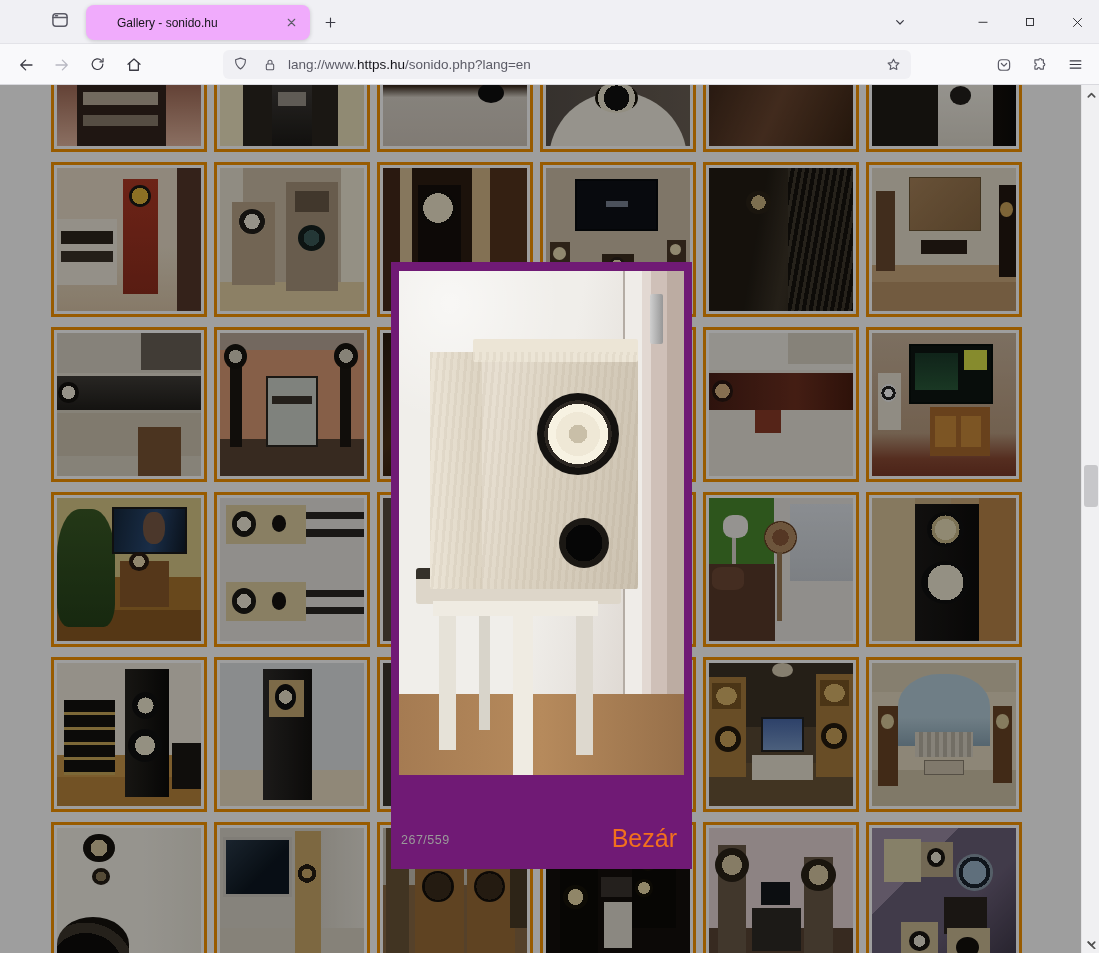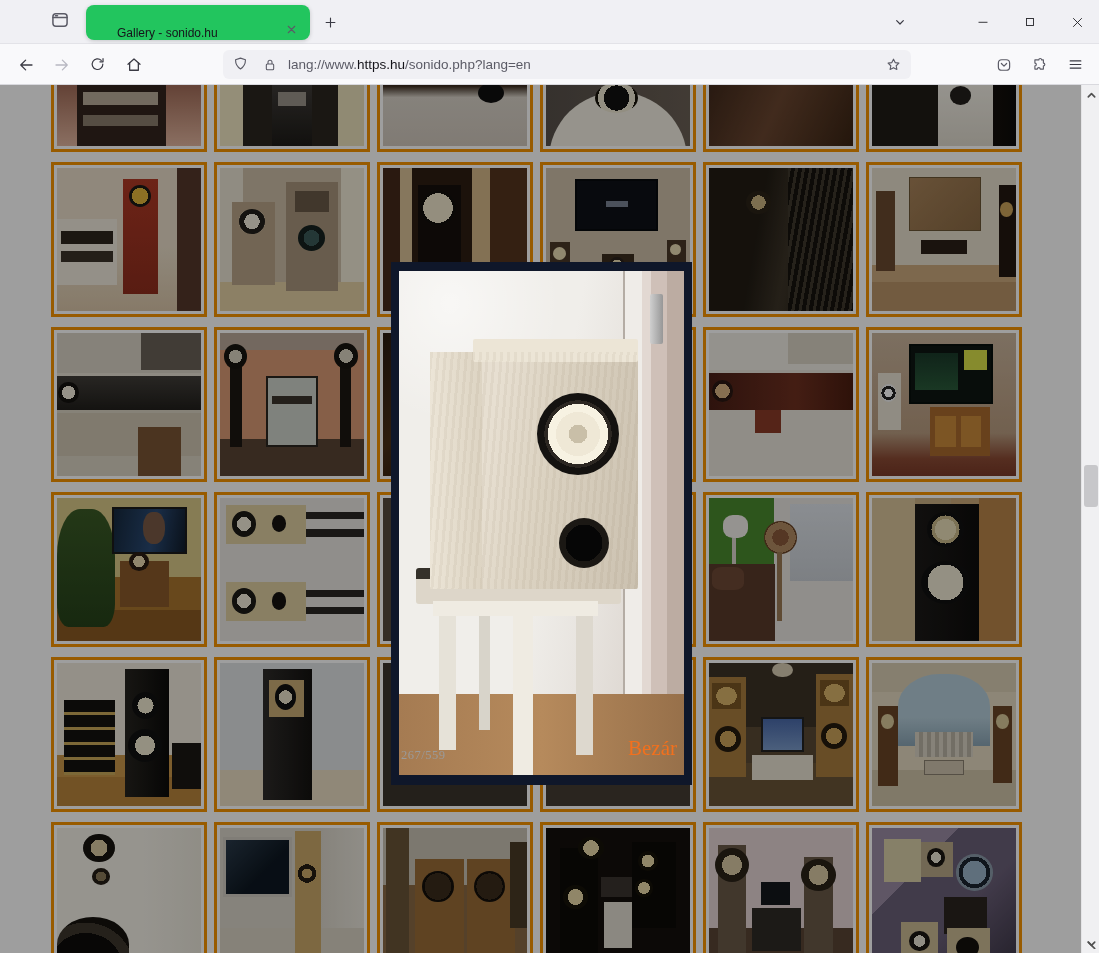--- a/index.html
+++ b/index.html
@@ -8,22 +8,22 @@
     width:1099px; height:953px; overflow:hidden; position:relative;
     font-family:"Liberation Sans","DejaVu Sans",sans-serif;
     background:#fff;
   }
   
   .titlebar { position:absolute; left:0; top:0; width:1099px; height:44px;
     background:#f0f0f4; border-bottom:1px solid #e3e3e8; z-index:30; }
   .fxview { position:absolute; left:48px; top:10px; width:24px; height:24px;
     display:flex; align-items:center; justify-content:center; border-radius:4px; }
   .tab { position:absolute; left:86px; top:5px; width:224px; height:35px;
-    background:#22c55e; border-radius:8px; box-shadow:0 1px 4px rgba(0,0,0,.18);
-    display:flex; align-items:flex-end; }
+    background:#f0abfc; border-radius:8px; box-shadow:0 1px 4px rgba(0,0,0,.18);
+    display:flex; align-items:center; }
   .tab-title { font-size:12px; color:#15141a; margin-left:31px; flex:1;
     white-space:nowrap; overflow:hidden; }
   .tab-close { width:22px; height:22px; margin-right:8px; display:flex;
     align-items:center; justify-content:center; border-radius:4px; }
   .newtab { position:absolute; left:316px; top:8px; width:28px; height:28px;
     display:flex; align-items:center; justify-content:center; border-radius:4px; }
   .tablist { position:absolute; left:888px; top:10px; width:24px; height:24px;
     display:flex; align-items:center; justify-content:center; }
   .winbtn { position:absolute; top:7px; width:30px; height:30px; display:flex;
     align-items:center; justify-content:center; }
@@ -49,27 +49,27 @@
     grid-template-columns:repeat(6,156px); column-gap:7px; row-gap:10px; }
   .thumb { width:156px; height:155px; border:3px solid var(--thumb-border,#f59300);
     background:#fff; padding:3px; cursor:pointer; }
   .timg { width:144px; height:143px; position:relative; overflow:hidden; }
   .el { position:absolute; }
 
   .overlay { position:absolute; left:0; top:0; width:1081px; height:868px;
     z-index:5; }
 
   
-  .lightbox { position:absolute; left:391px; top:177px; width:301px; height:523px;
-    background:#0f172a; z-index:10;font-family:Liberation Serif, serif; }
+  .lightbox { position:absolute; left:391px; top:177px; width:301px; height:607px;
+    background:#701a75; z-index:10; }
   .lb-img { position:absolute; left:8px; top:9px; width:285px; height:504px;
     overflow:hidden; background:#e9e6e1; cursor:pointer; }
   .lb-counter { position:absolute; left:10px; bottom:22px; font-size:12.5px;
     color:#9a9a9a; letter-spacing:.5px; }
-  .lb-close { position:absolute; right:15px; bottom:24px; font-size:21px;
+  .lb-close { position:absolute; right:15px; bottom:16px; font-size:25px;
     color:#f2701d; cursor:pointer; }
 
   
   .scrollbar { position:absolute; left:1081px; top:85px; width:18px; height:868px;
     background:#f0f0f2; border-left:1px solid #e4e4e6; z-index:30; }
   .sb-thumb { position:absolute; left:2px; top:380px; width:14px; height:42px;
     background:#c7c7ca; border-radius:3px; }
   .sb-arrow { position:absolute; left:0; width:18px; height:16px; display:flex;
     align-items:center; justify-content:center; }
   .sb-arrow.up { top:2px; } .sb-arrow.down { bottom:2px; }

